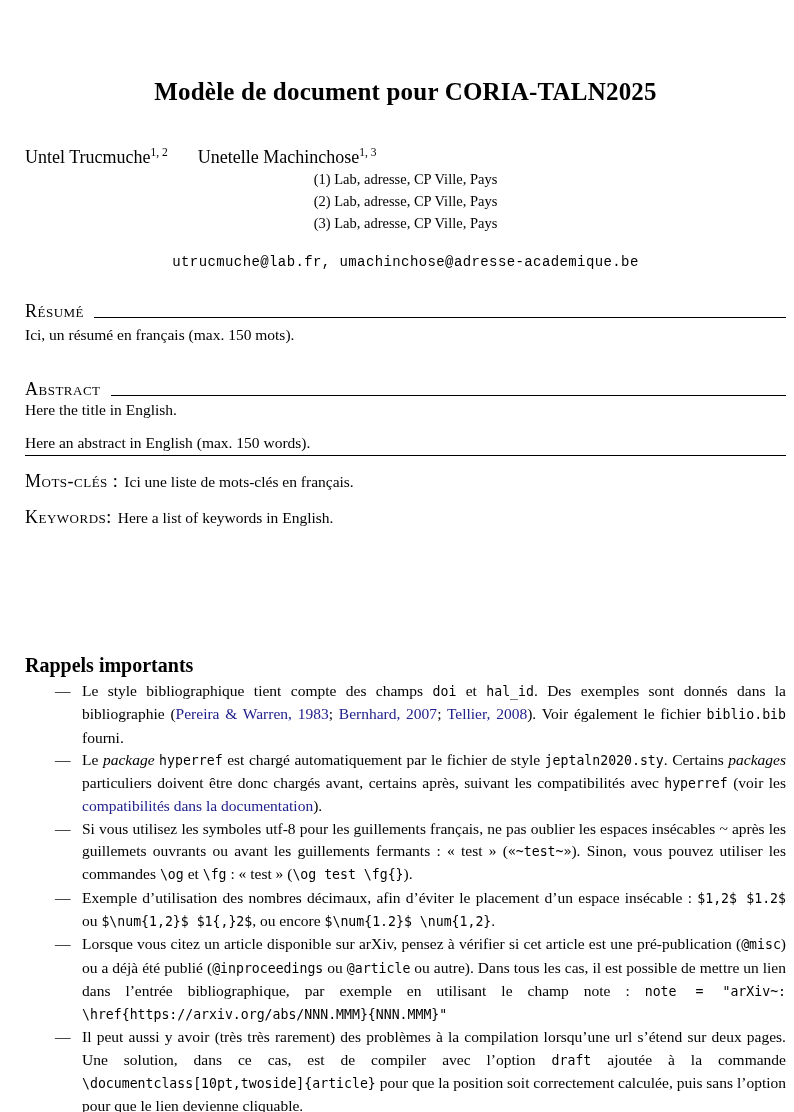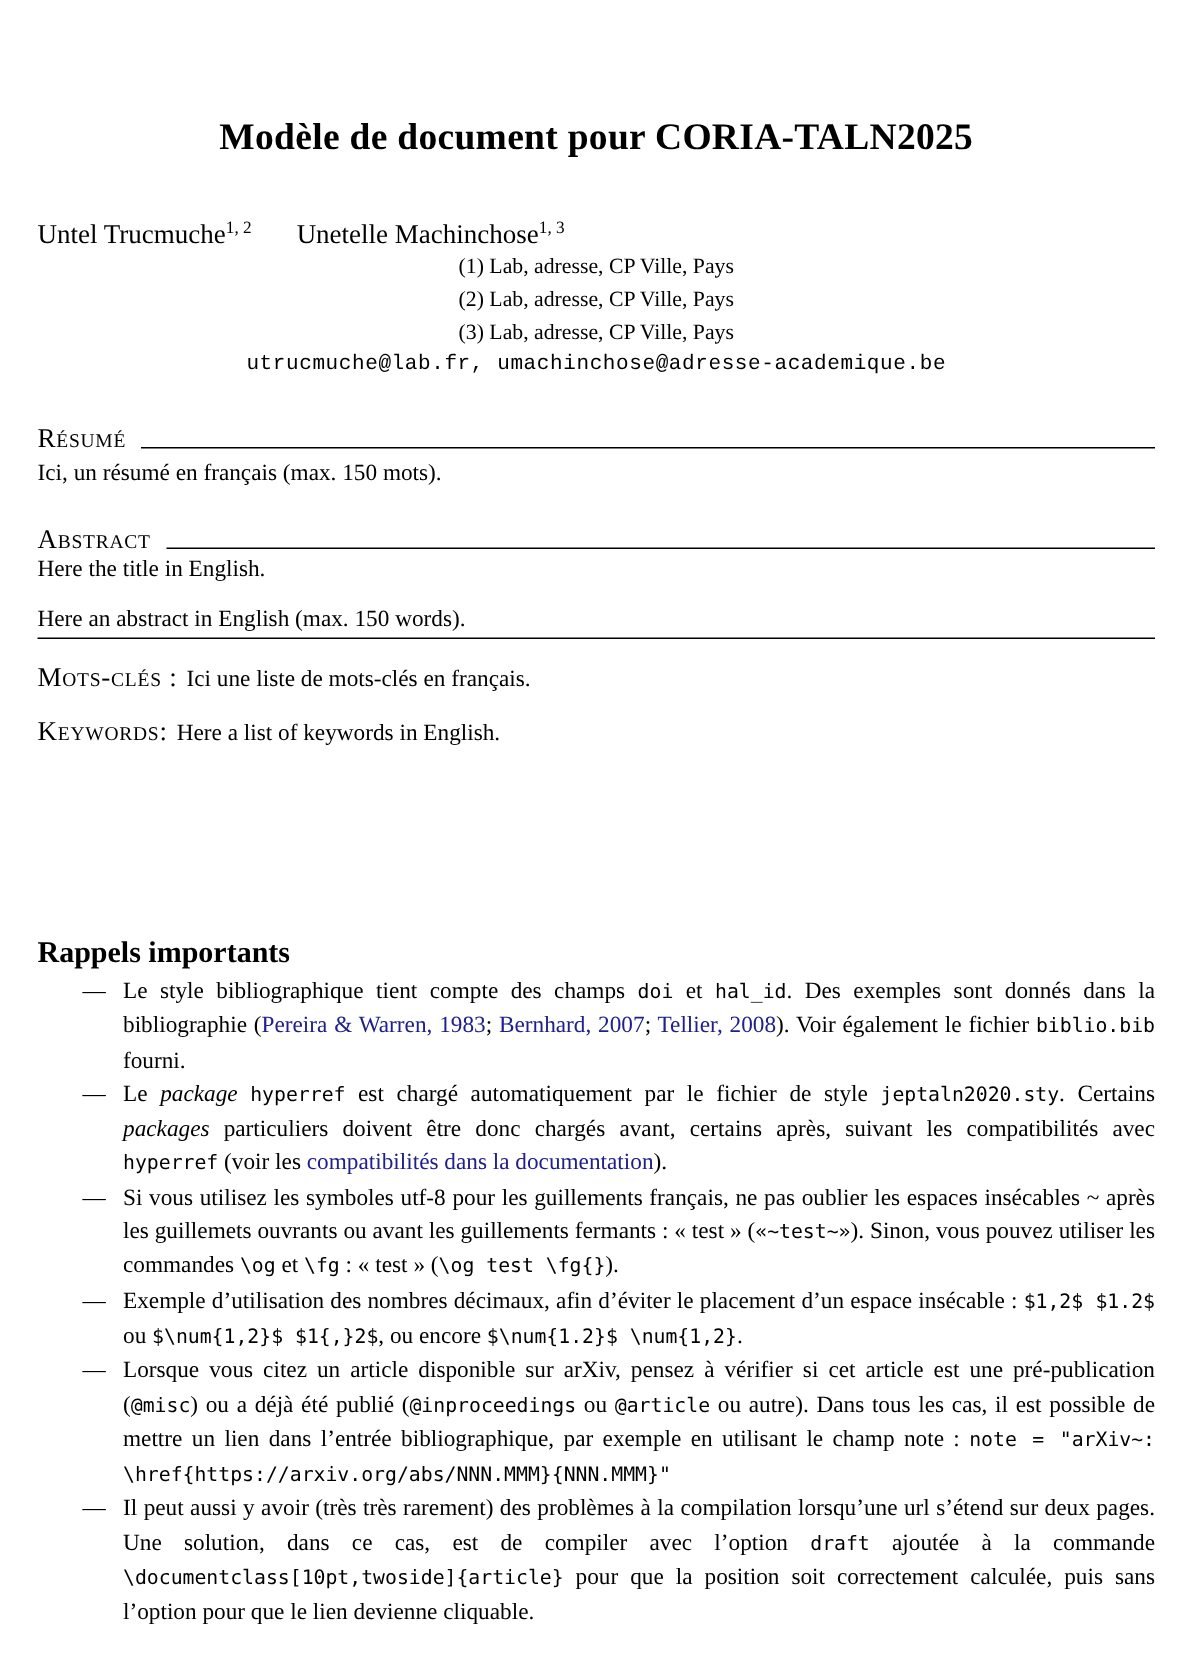--- a/index.html
+++ b/index.html
@@ -2,38 +2,38 @@
 <html style="--link-color: #20208c;"><head>
 <meta charset="utf-8">
 <style>
   html, body { margin:0; padding:0; }
   body {
     width:794px; height:1112px; overflow:hidden;
     background:#ffffff; color:#000;
     font-family:"Liberation Serif", serif;
     font-size:15.5px;
   }
-  .page { box-sizing:border-box; width:794px; height:1112px; padding:78px 24px 0 25px; }
+  .page { box-sizing:border-box; width:794px; height:1112px; padding:78px 8px 0 25px; }
 
   .title { text-align:center; font-weight:bold; font-size:25px; letter-spacing:0.2px; }
 
   .authors { margin-top:40px; font-size:18px; }
   .author { white-space:nowrap; }
   .author + .author { margin-left:30px; }
   .author sup { font-size:11.5px; }
 
   .affil { text-align:center; font-size:14.5px; line-height:22px; }
   .emails {
-    text-align:center; margin-top:2px;
+    text-align:center; margin-top:20px;
     font-family:"Liberation Mono", monospace; font-size:14px; letter-spacing:0.4px;
   }
 
   .sec { display:flex; align-items:flex-end; }
   .sec-resume { margin-top:31px; }
-  .sec-abstract { margin-top:24px; }
+  .sec-abstract { margin-top:35px; }
   .sec-label { font-variant:small-caps; font-size:18px; letter-spacing:0.5px; white-space:nowrap;text-align:center; }
   .sec .rule { flex:1; border-bottom:1.6px solid #000; margin-left:10px; margin-bottom:4px; }
 
   .resume-text { margin-top:4px; }
   .abs-title { margin-top:1px; font-weight:normal; }
   .abs-text { margin-top:15px; border-bottom:1.6px solid #000; padding-bottom:3px; }
 
   .kv { margin-top:15px; }
   .kv .sec-label { margin-right:6px; }
 

